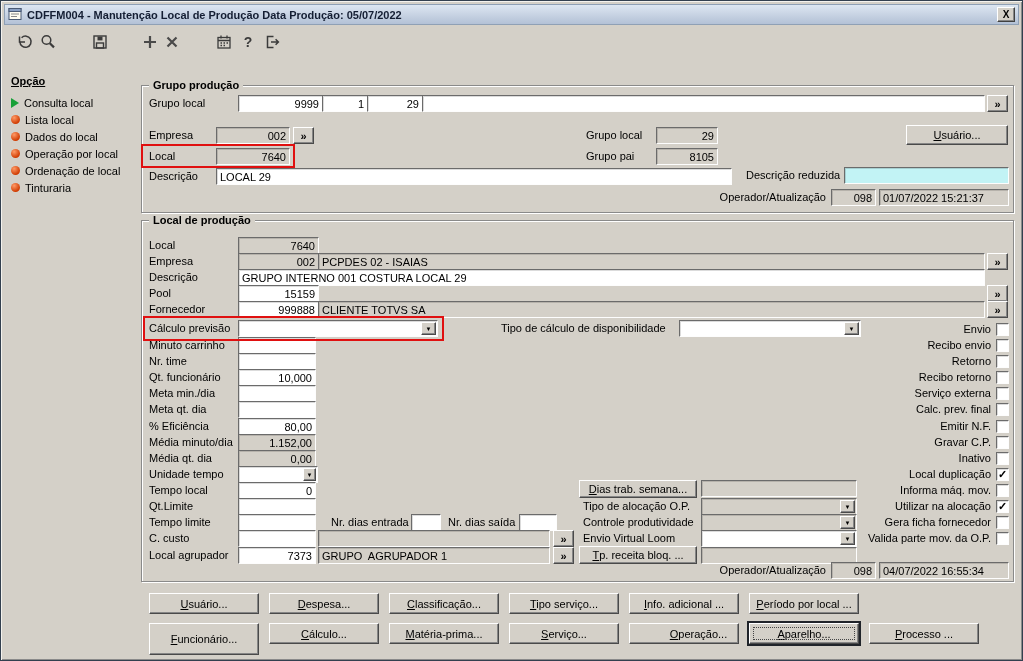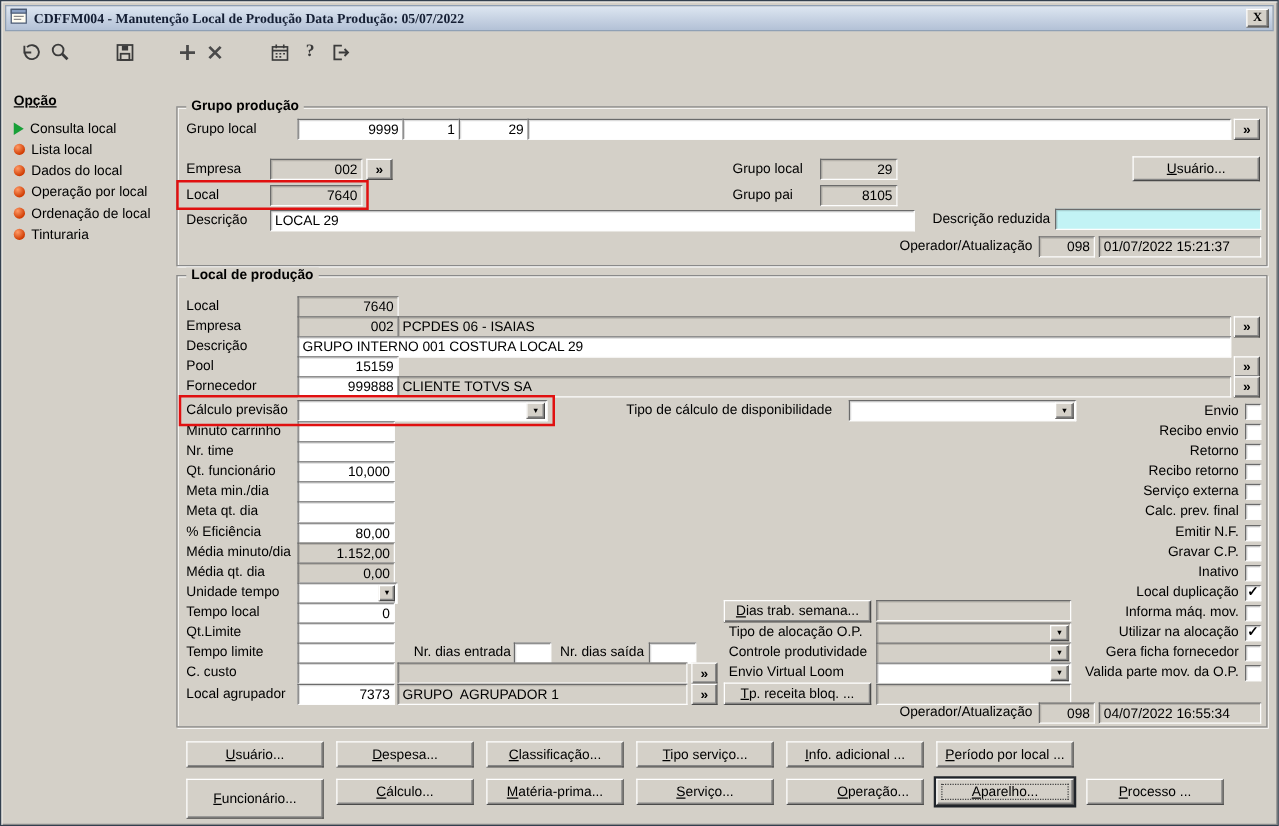--- a/index.html
+++ b/index.html
@@ -1,20 +1,20 @@
 <!DOCTYPE html>
 <html><head>
 <meta charset="utf-8">
 <style>
   * { box-sizing: border-box; margin: 0; padding: 0; }
   html, body { width: 1023px; height: 661px; }
   body { font-family: "Liberation Sans", sans-serif; font-size: 11px; color: #000; background: #9aa0a8; }
   #win { position: absolute; left: 0; top: 0; width: 1023px; height: 661px; background: #d4d0c8;
          border: 1px solid #33404f; box-shadow: inset 1px 1px 0 #f4f2ee, inset -1px -1px 0 #8a8a8a; }
-  .abs { position: absolute; font-family: Liberation Serif, serif; }
+  .abs { position: absolute; }
   .titlebar { left: 3px; top: 3px; width: 1015px; height: 21px;
               background: linear-gradient(180deg, #dde6f1 0%, #b3c1d6 100%);
               border: 1px solid #8fa0b5; display: flex; align-items: center; padding: 0 3px; }
   .title-text { font-weight: bold; color: #141e33; margin-left: 5px; flex: 1; white-space: nowrap; overflow: hidden; }
   .close-btn { width: 18px; height: 15px; background: #d4d0c8; text-align: center; font-weight: bold; font-size: 10px;
                line-height: 13px; border: 1px solid; border-color: #ffffff #404040 #404040 #ffffff;
                box-shadow: inset -1px -1px 0 #868686; }
   .toolbar { left: 4px; top: 27px; width: 1015px; height: 30px; }
   .tool { position: absolute; top: 3px; width: 22px; height: 22px; display: flex; align-items: center; justify-content: center; }
   .tool svg { display: block; }
@@ -175,21 +175,21 @@
   <div class="field ro" style="left:878px; top:188px; width:130px;">01/07/2022 15:21:37</div>
 
   <div class="gbox" style="left:140px; top:219px; width:873px; height:362px;"></div>
   <div class="legend" style="left:148px; top:213px;">Local de produção</div>
 
   <div class="lbl" style="left:148px; top:236px;">Local</div>
   <div class="field ro num" style="left:237px; top:236px; width:81px;">7640</div>
 
   <div class="lbl" style="left:148px; top:252px;">Empresa</div>
   <div class="field ro num" style="left:237px; top:252px; width:81px;">002</div>
-  <div class="field ro" style="left:317px; top:252px; width:667px;">PCPDES 06 - ISAIAS</div>
+  <div class="field ro" style="left:317px; top:252px; width:667px;">PCPDES 02 - ISAIAS</div>
   <div class="btn btn-more" style="left:986px; top:252px; width:21px; height:17px;">
       <span>»</span>
     </div>
 
   <div class="lbl" style="left:148px; top:268px;">Descrição</div>
   <div class="field" style="left:237px; top:268px; width:747px;">GRUPO INTERNO 001 COSTURA LOCAL 29</div>
 
   <div class="lbl" style="left:148px; top:284px;">Pool</div>
   <div class="field num" style="left:237px; top:284px; width:81px;">15159</div>
   <div class="btn btn-more" style="left:986px; top:284px; width:21px; height:17px;">

